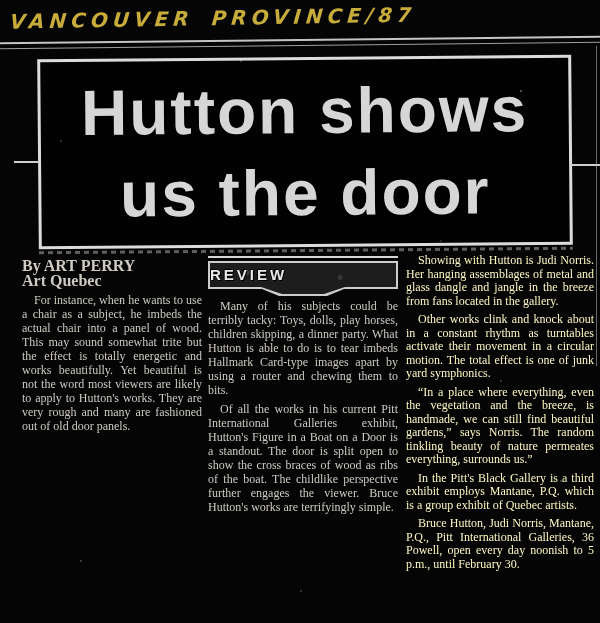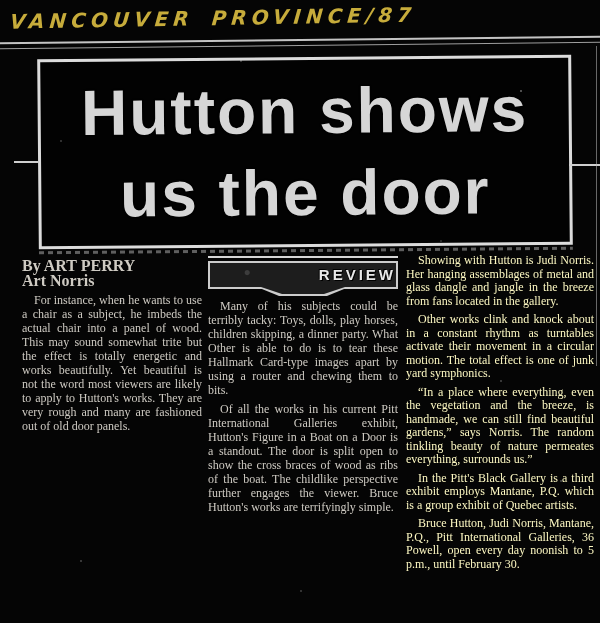--- a/index.html
+++ b/index.html
@@ -59,21 +59,21 @@
   
   .badge-wrap{position:relative;margin:0 0 10px 0;}
   .badge-topline{height:2px;background:#d6d6d6;margin-bottom:3px;}
   .badge-bar{
     position:relative;height:24px;
     border:2px solid #cccccc;
     background:
       radial-gradient(circle at 20% 40%, rgba(120,120,120,.35) 0 2px, transparent 3px),
       radial-gradient(circle at 70% 60%, rgba(120,120,120,.3) 0 2px, transparent 3px),
       #1d1d1d;
-    display:flex;align-items:center;justify-content:flex-end;
+    display:flex;align-items:center;justify-content:flex-start;
   }
   .badge-label{
     font-family:"Liberation Sans", sans-serif;font-weight:bold;
     font-size:15px;letter-spacing:3px;color:#e9e9e9;
     text-shadow:1px 1px 0 #000, -1px -1px 0 #000;
   }
   .badge-notch-outer{
     position:absolute;left:50%;transform:translateX(-50%);bottom:-9px;
     width:92px;height:9px;background:#cccccc;
     clip-path:polygon(0 0,100% 0,76% 100%,24% 100%);
@@ -108,35 +108,35 @@
     <div class="headline-line" style="color: rgb(214, 214, 214);">us the door</div>
   </div>
 
   <div class="tick-left"></div>
   <div class="tick-right"></div>
   <div class="edge-right"></div>
 
   <div class="col" id="col1" style="color: rgb(207, 203, 195);">
     <div class="byline">
       <div>By ART PERRY</div>
-      <div>Art Norris</div>
+      <div>Art Quebec</div>
     </div>
     <p>For instance, when he wants to use a chair as a subject, he imbeds the actual chair into a panel of wood. This may sound somewhat trite but the effect is totally energetic and works beautifully. Yet beautiful is not the word most viewers are likely to apply to Hutton's works. They are very rough and many are fashioned out of old door panels.</p>
   </div>
 
   <div class="col" id="col2" style="color: rgb(207, 203, 195);">
     <div class="badge-wrap">
       <div class="badge-topline"></div>
       <div class="badge-bar">
         <span class="badge-label">REVIEW</span>
         <div class="badge-notch-outer"></div>
         <div class="badge-notch-inner"></div>
       </div>
     </div>
-    <p>Many of his subjects could be terribly tacky: Toys, dolls, play horses, children skipping, a dinner party. What Other is able to do is to tear these Hallmark Card-type images apart by using a router and chewing them to bits.</p>
+    <p>Many of his subjects could be terribly tacky: Toys, dolls, play horses, children skipping, a dinner party. What Hutton is able to do is to tear imbeds Hallmark Card-type images apart by using a router and chewing them to bits.</p>
     <p>Of all the works in his current Pitt International Galleries exhibit, Hutton's Figure in a Boat on a Door is a standout. The door is split open to show the cross braces of wood as ribs of the boat. The childlike perspective further engages the viewer. Bruce Hutton's works are terrifyingly simple.</p>
   </div>
 
   <div class="col" id="col3" style="color: #fef9c3;">
     <p>Showing with Hutton is Judi Norris. Her hanging assemblages of metal and glass dangle and jangle in the breeze from fans located in the gallery.</p>
     <p>Other works clink and knock about in a constant rhythm as turntables activate their movement in a circular motion. The total effect is one of junk yard symphonics.</p>
     <p>“In a place where everything, even the vegetation and the breeze, is handmade, we can still find beautiful gardens,” says Norris. The random tinkling beauty of nature permeates everything, surrounds us.”</p>
     <p>In the Pitt's Black Gallery is a third exhibit employs Mantane, P.Q. which is a group exhibit of Quebec artists.</p>
     <p>Bruce Hutton, Judi Norris, Mantane, P.Q., Pitt International Galleries, 36 Powell, open every day noonish to 5 p.m., until February 30.</p>
   </div>

